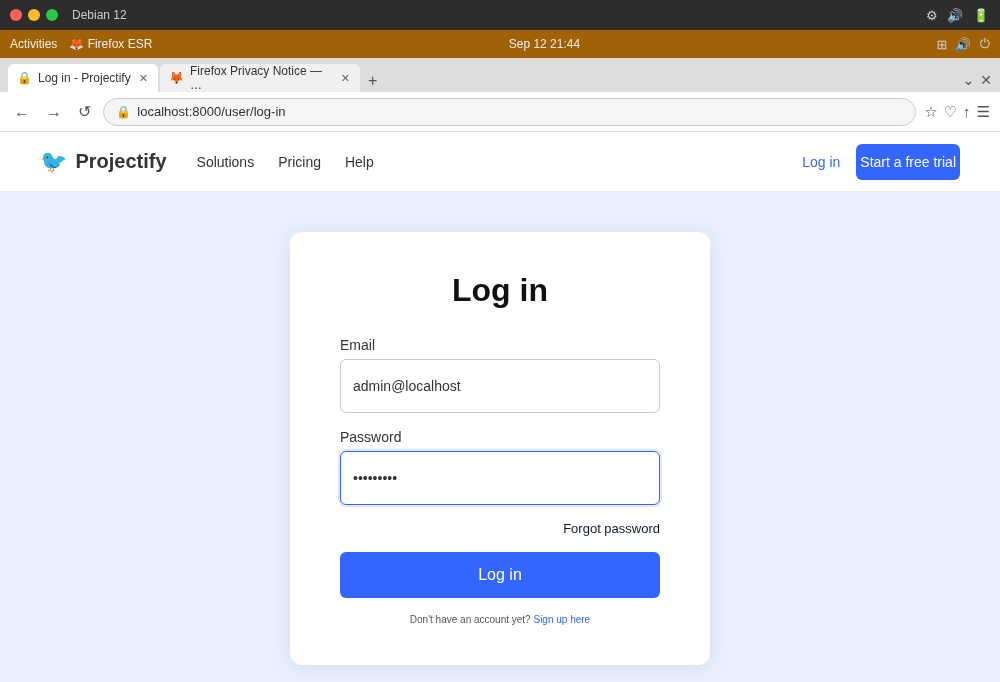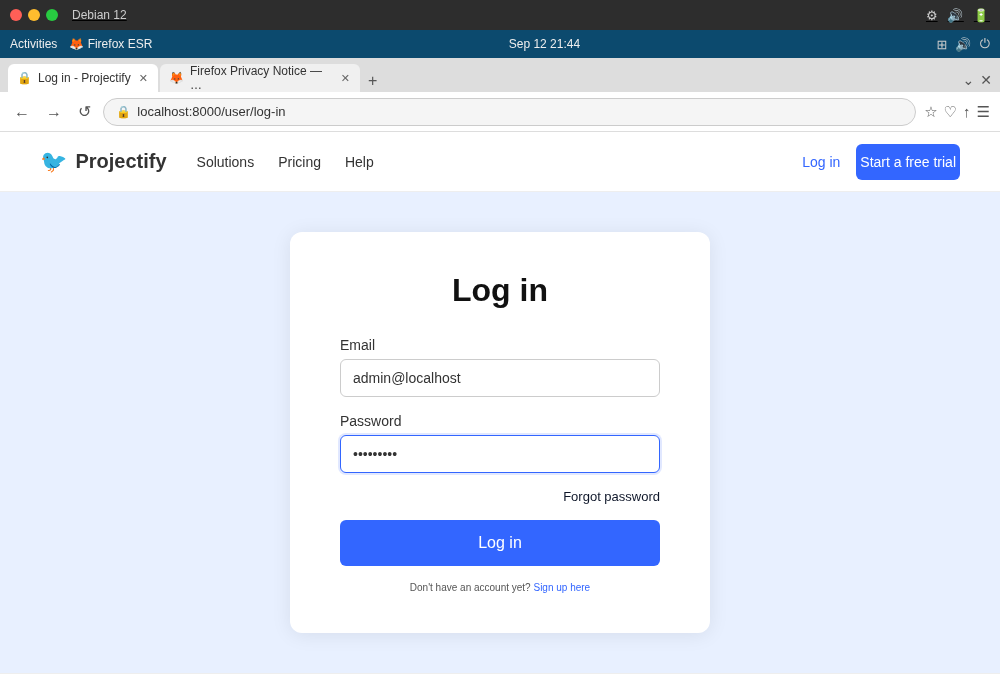--- a/index.html
+++ b/index.html
@@ -6,33 +6,32 @@
     body { font-family: -apple-system, BlinkMacSystemFont, 'Segoe UI', sans-serif; background: #1a1a2e; }
 
     
     .desktop-bar {
       background: #2d2d2d;
       height: 30px;
       display: flex;
       align-items: center;
       padding: 12px 10px;
       gap: 6px;
-      text-decoration: underline;
     }
     .traffic-light { width: 12px; height: 12px; border-radius: 50%; }
     .tl-red { background: #ff5f57; }
     .tl-yellow { background: #ffbd2e; }
     .tl-green { background: #28ca41; }
     .desktop-title { color: #ccc; font-size: 12px; margin-left: 8px; }
     .desktop-right-icons { margin-left: auto; display: flex; gap: 10px; align-items: center; }
     .desktop-right-icons span { color: #ccc; font-size: 13px; }
 
     
     .taskbar {
-      background: #0c4a6e;
+      background: #a16207;
       height: 28px;
       display: flex;
       align-items: center;
       padding: 0 10px;
       gap: 12px;
     }
     .taskbar-item { color: #eee; font-size: 12px; cursor: pointer; }
     .taskbar-center { flex: 1; text-align: center; color: #eee; font-size: 12px; }
     .taskbar-right { margin-left: auto; display: flex; gap: 8px; align-items: center; }
     .taskbar-right span { color: #ccc; font-size: 13px; }
@@ -169,21 +168,21 @@
     .form-label {
       font-size: 14px;
       color: #333;
       margin-bottom: 6px;
       display: block;
     }
     .form-input {
       width: 100%;
       border: 1.5px solid #ccc;
       border-radius: 6px;
-      padding: 10px 12px;
+      padding: 18px 12px;
       font-size: 14px;
       color: #333;
       margin-bottom: 16px;
       outline: none;
     }
     .form-input.focused {
       border-color: #3366ff;
       box-shadow: 0 0 0 2px rgba(51,102,255,0.15);
     }
     .forgot-link {

